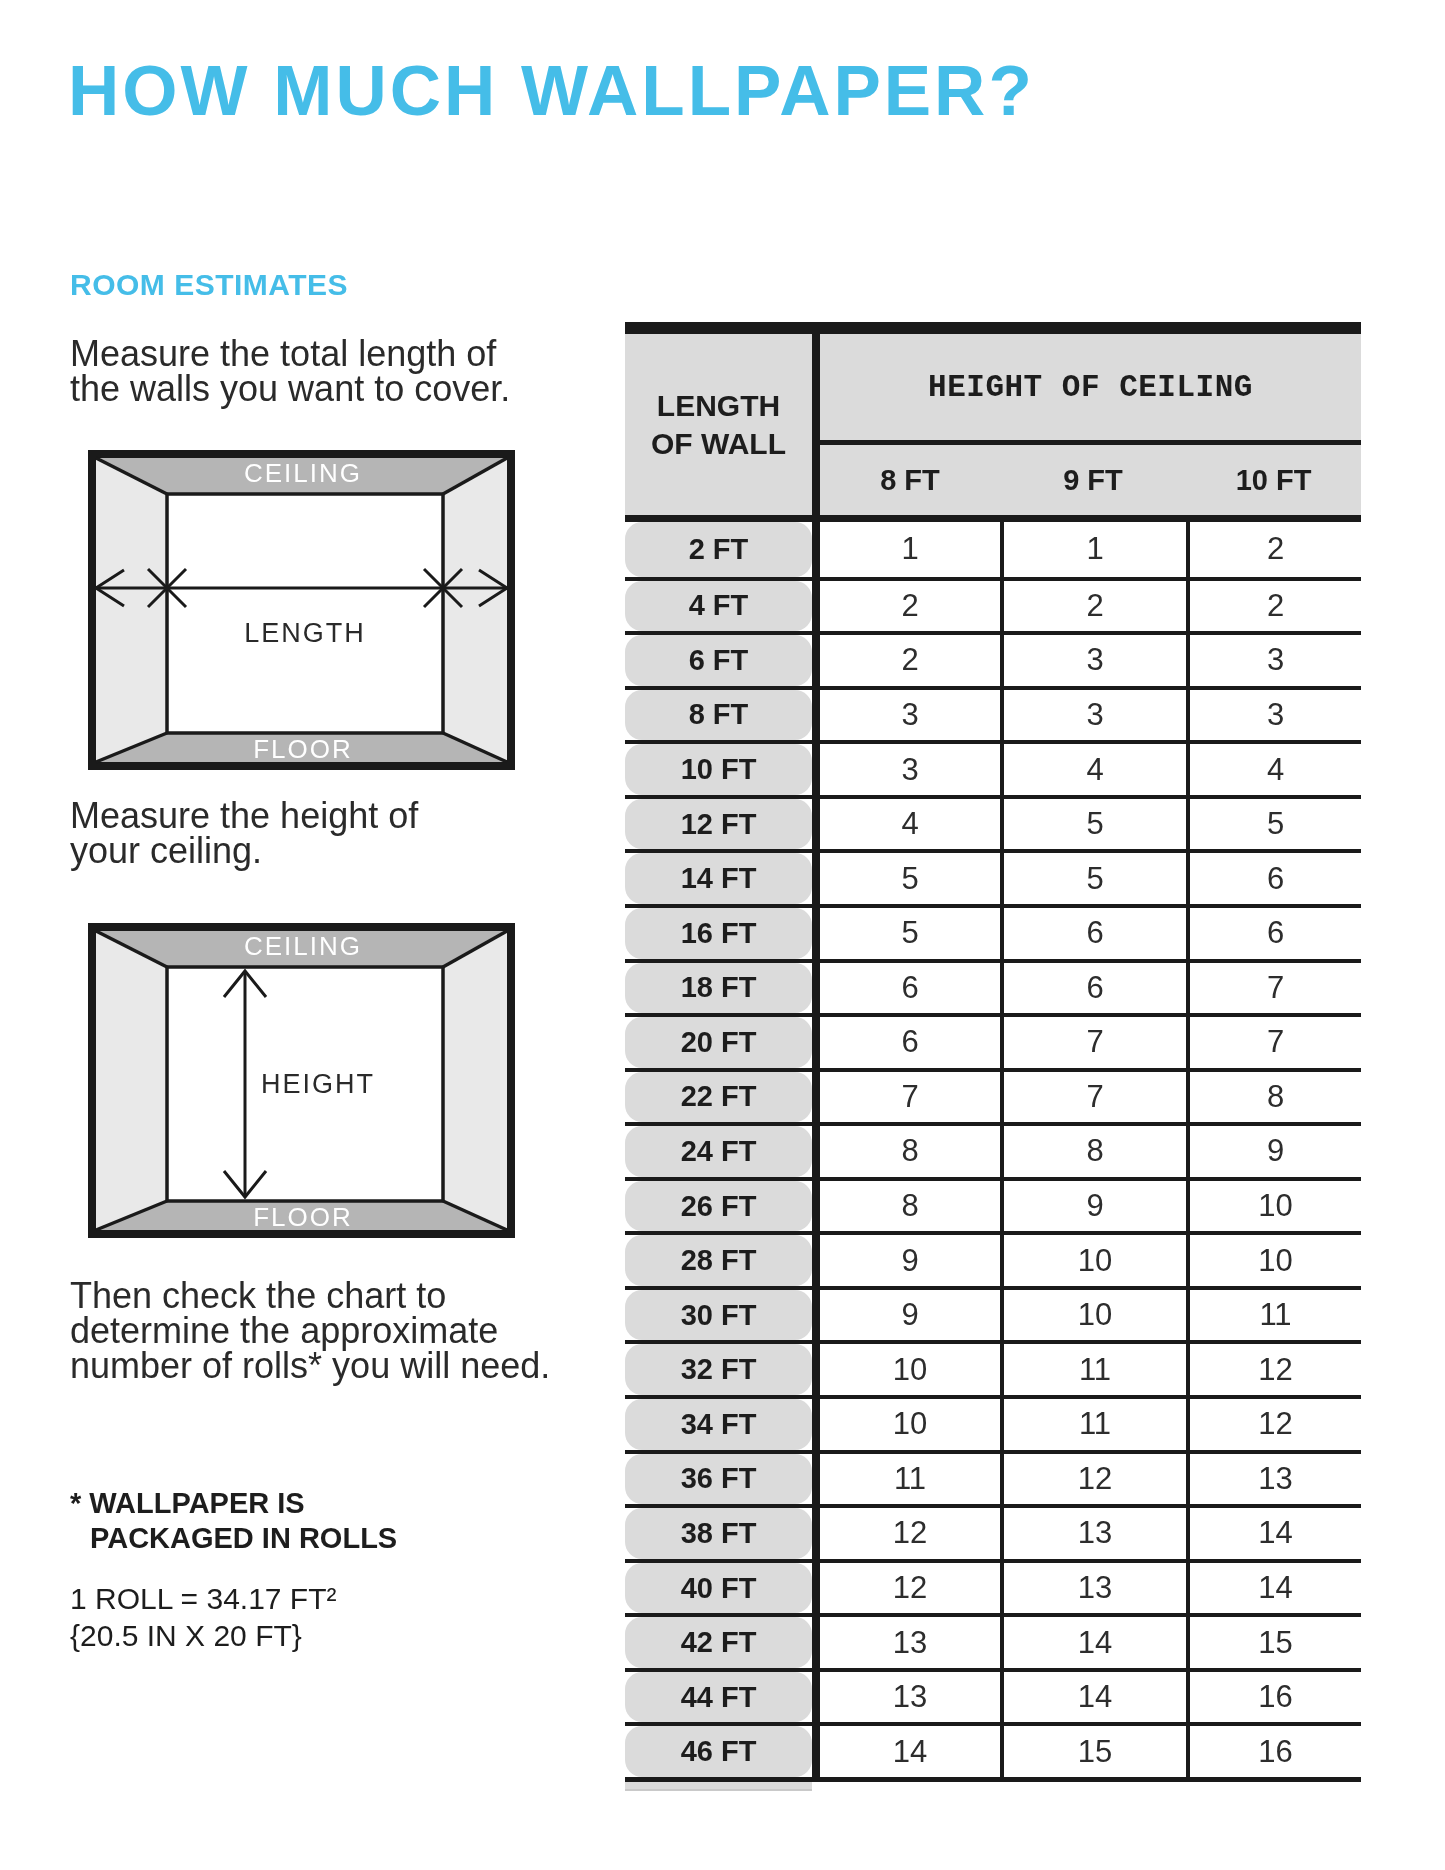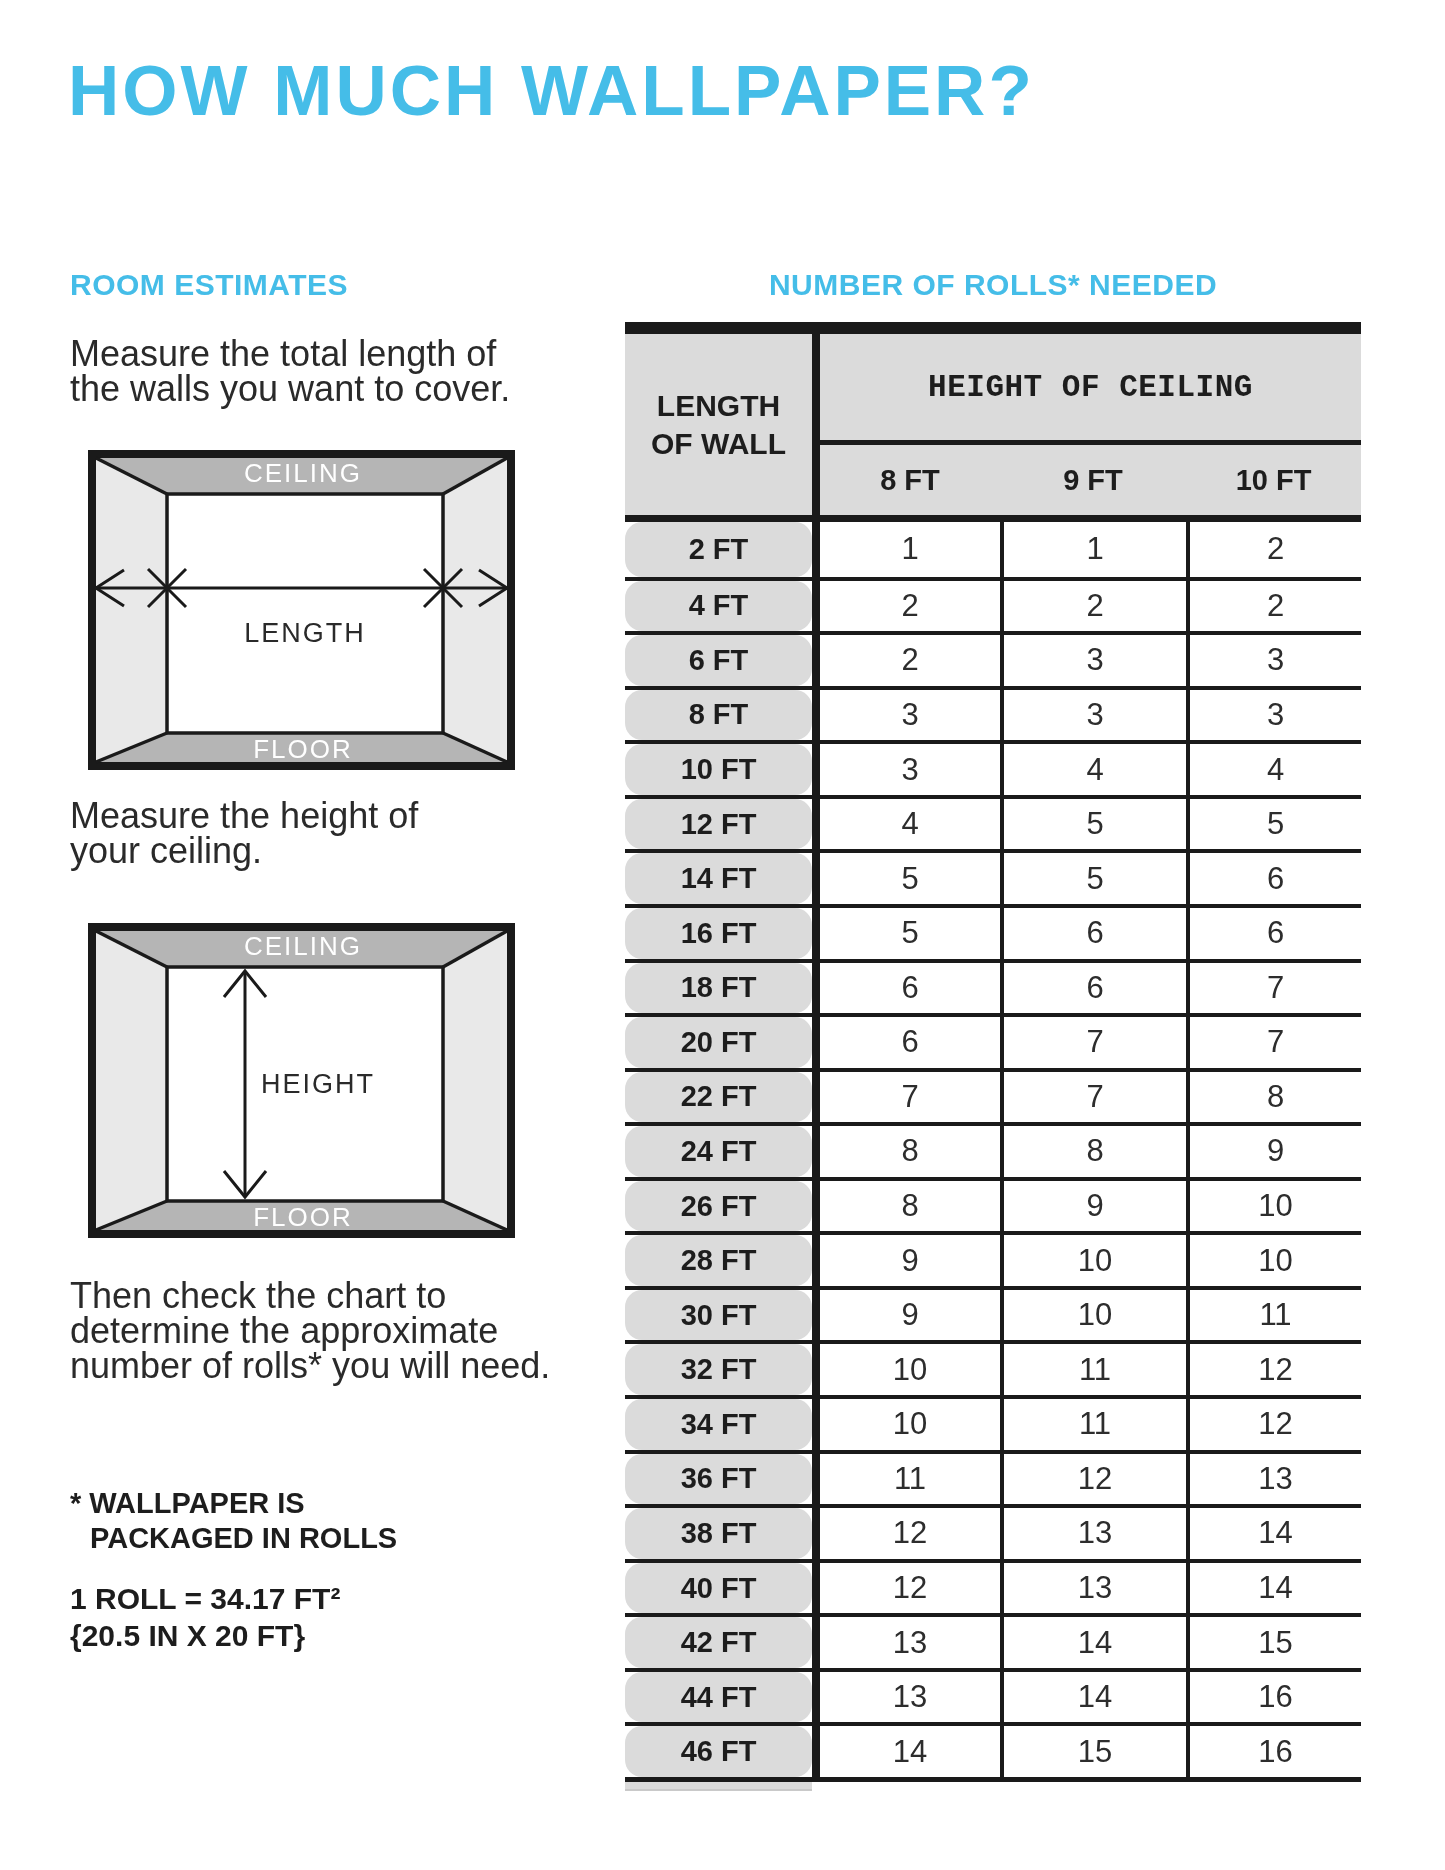--- a/index.html
+++ b/index.html
@@ -15,21 +15,21 @@
   #rolls-heading{left:625px;top:268px;width:736px;text-align:center;}
 
   
   .body-text{font-size:36px;line-height:35px;color:#2a2a2a;}
   #step1-text{left:70px;top:336px;}
   #step2-text{left:70px;top:798px;}
   #step3-text{left:70px;top:1278px;}
   .bold-note{font-size:29px;line-height:35px;font-weight:bold;color:#1d1d1d;}
   #footnote-text{left:70px;top:1486px;}
   #footnote-text .indent{margin-left:20px;}
-  #roll-info-text{left:70px;top:1580px;font-size:30px;line-height:37px;font-weight:bold;color:#1d1d1d;}
+  #roll-info-text{left:70px;top:1580px;font-size:30px;line-height:37px;font-weight:normal;color:#1d1d1d;}
 
   
   .diagram{display:block;}
   #diagram-length{left:88px;top:450px;}
   #diagram-height{left:88px;top:923px;}
   .svg-label-light{fill:#ffffff;font-size:26px;letter-spacing:2px;font-family:"Liberation Sans",sans-serif;}
   .svg-label-dark{fill:#2a2a2a;font-size:27px;letter-spacing:2px;font-family:"Liberation Sans",sans-serif;}
 
   
   .tbar{background:var(--ink,#1a1a1a);}
@@ -62,21 +62,20 @@
                     border-bottom:2px solid #c9c9c9;box-sizing:border-box;}
 </style>
 </head>
 <body>
 
 <div id="page">
 
   <div class="abs" id="main-title">HOW MUCH WALLPAPER?</div>
 
   <div class="abs cyan-h" id="room-estimates-heading">ROOM ESTIMATES</div>
-  <div class="abs cyan-h" id="rolls-heading">NUMBER OF ROLLS* NEEDED</div>
 
   <div class="abs body-text" id="step1-text">
     <div>Measure the total length of</div>
     <div>the walls you want to cover.</div>
   </div>
 
   <svg class="abs diagram" id="diagram-length" width="427" height="320" viewBox="0 0 427 320">
     <rect x="4" y="4" width="419" height="312" fill="#ffffff" stroke="#1a1a1a" stroke-width="8"></rect>
     <polygon points="8,8 419,8 355,44 79,44" fill="#b5b5b5"></polygon>
     <polygon points="8,312 419,312 355,283 79,283" fill="#b5b5b5"></polygon>

